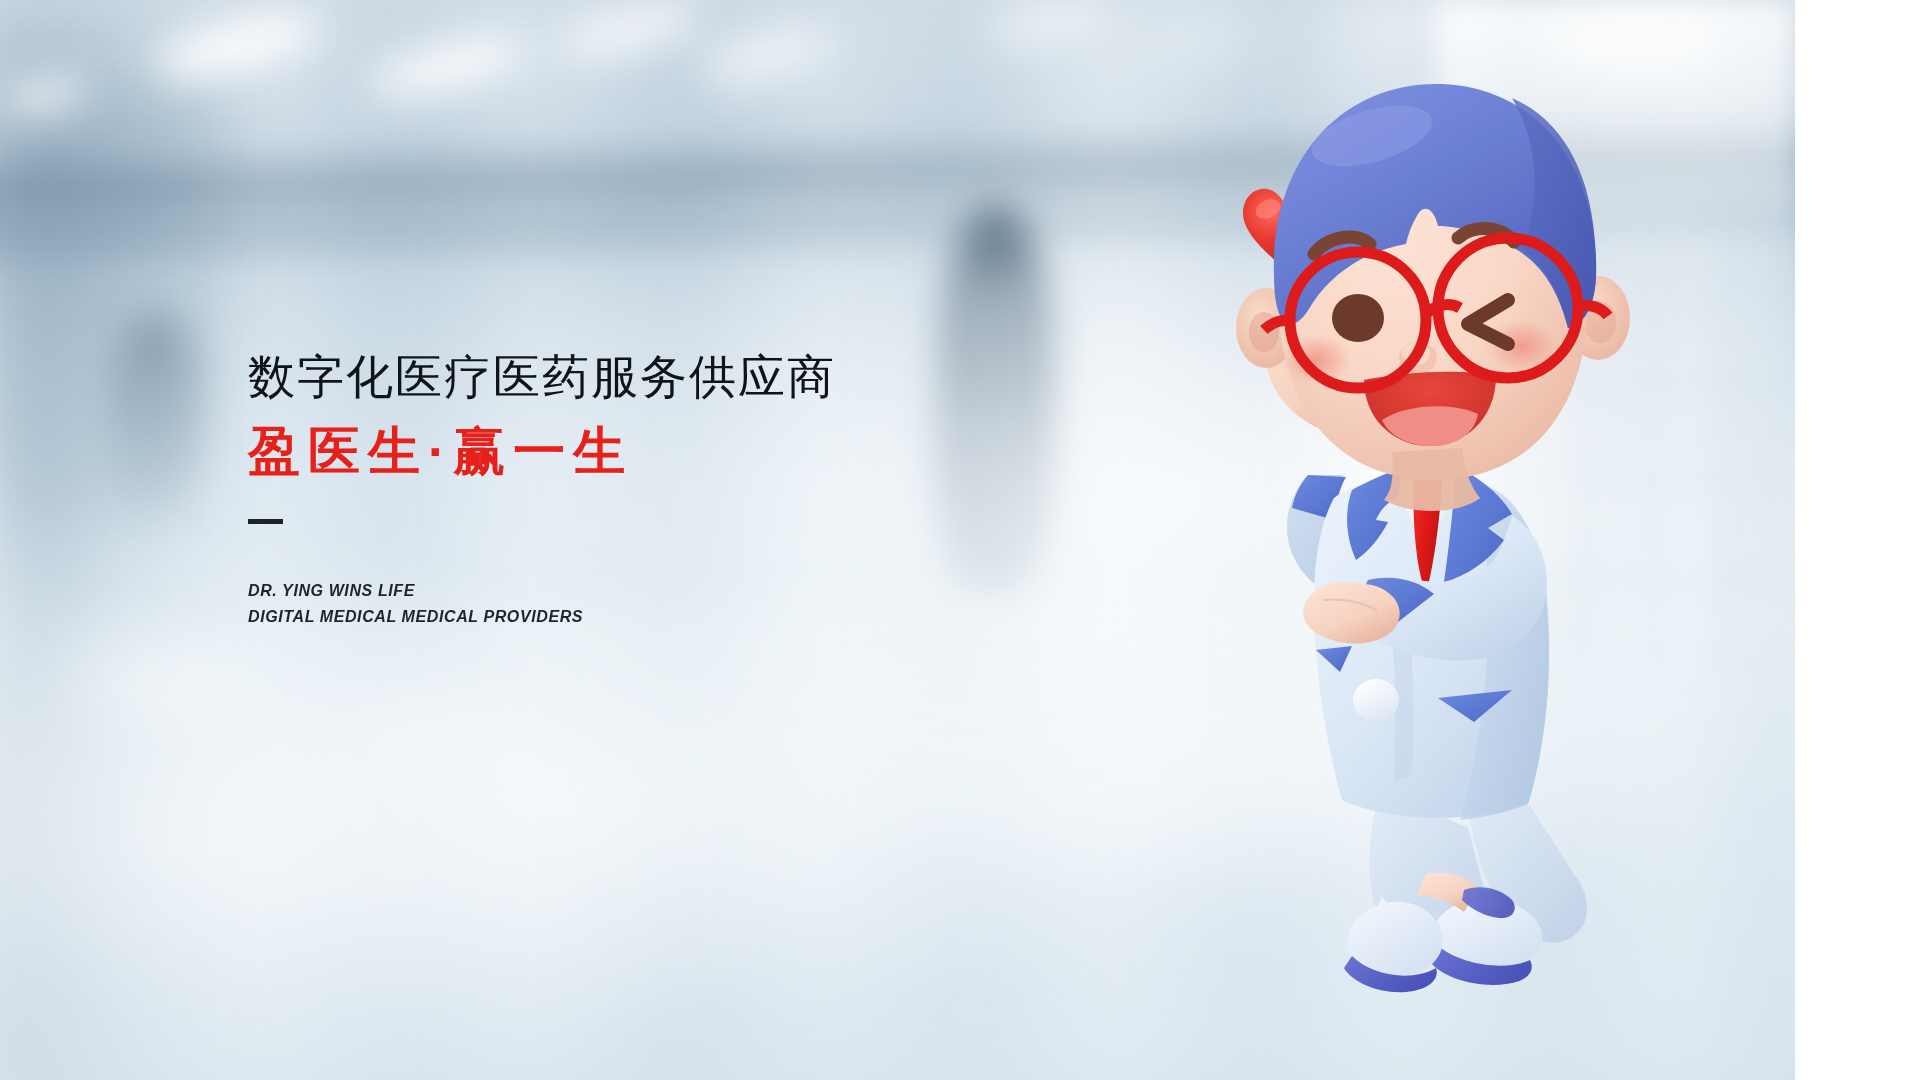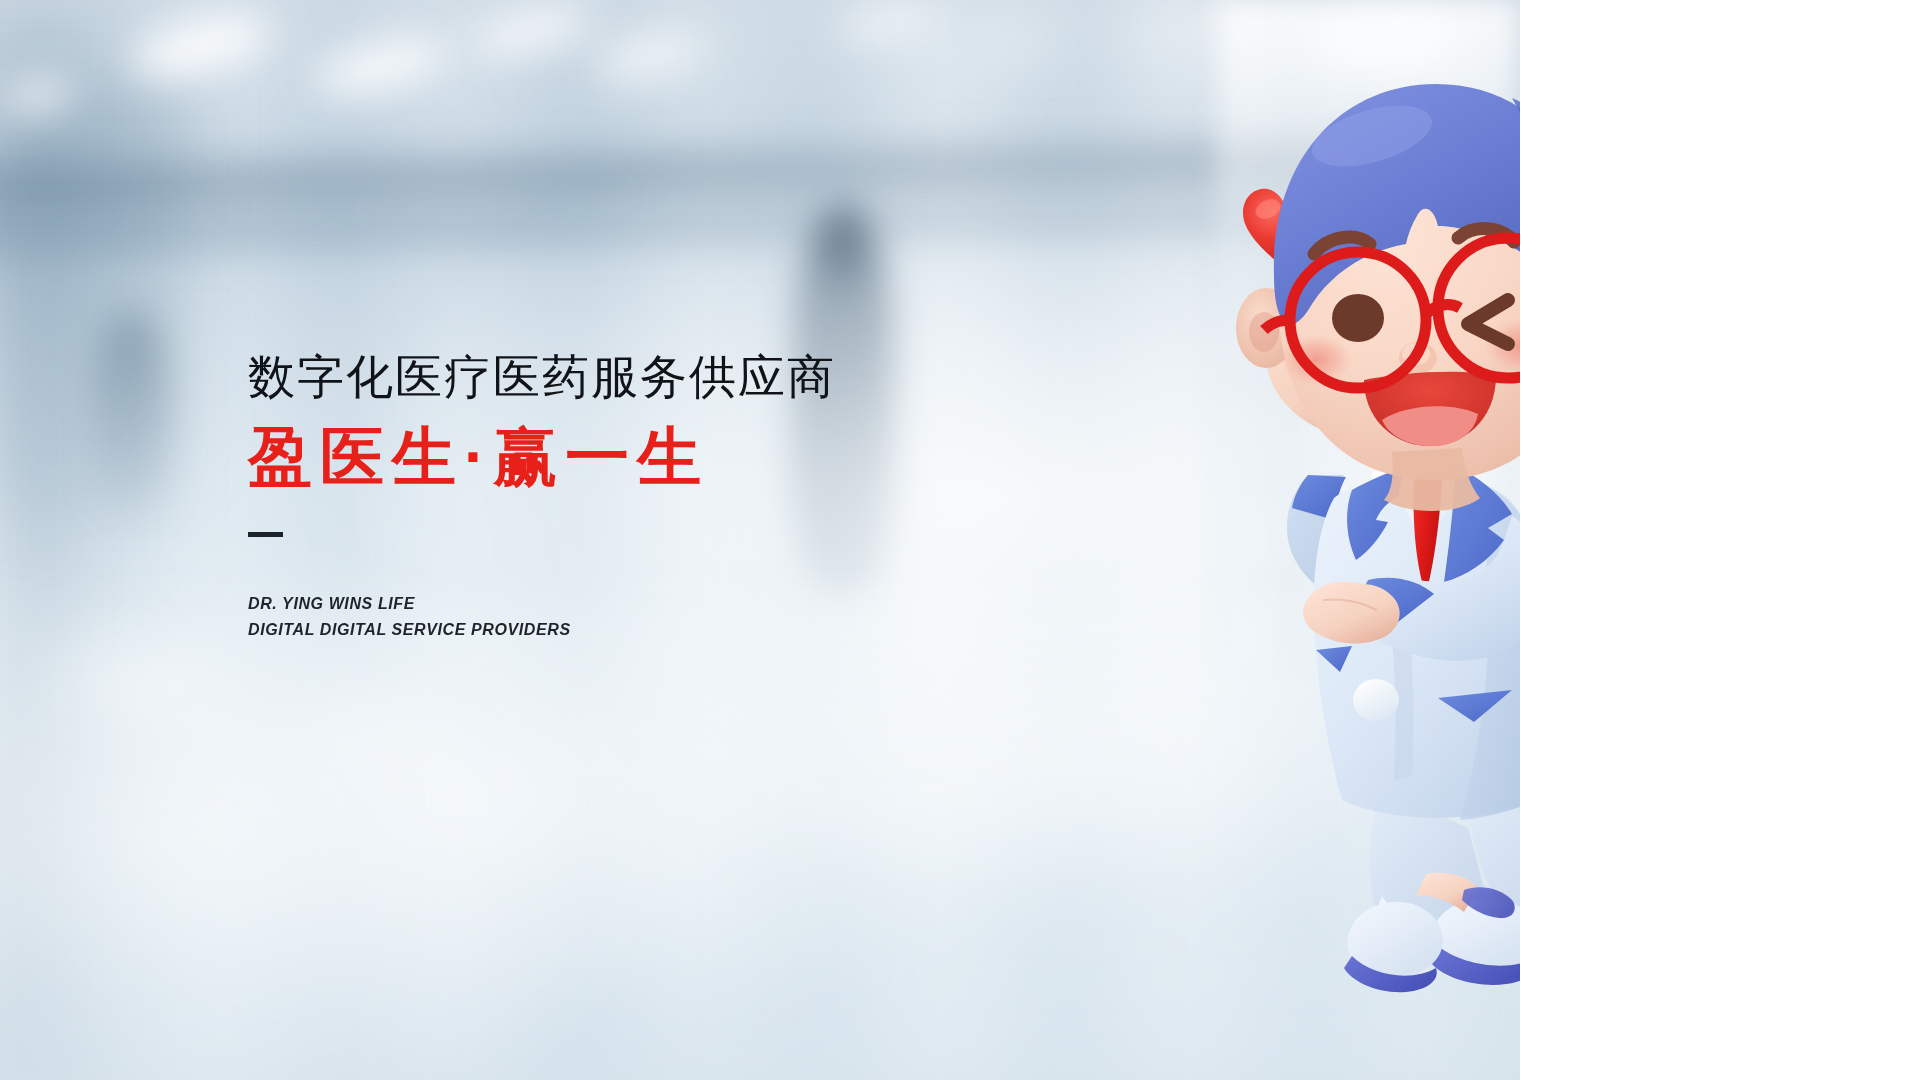--- a/index.html
+++ b/index.html
@@ -6,21 +6,21 @@
   * { margin:0; padding:0; box-sizing:border-box; }
   html, body {
     width:1920px; height:1080px;
     overflow:hidden;
     font-family:"Liberation Sans", "DejaVu Sans", sans-serif;
   }
 
   
   #banner {
     position:relative;
-    width:1520px; height:1080px;
+    width:1795px; height:1080px;
     background:#86efac;
     overflow:hidden;
   }
 
   
   .bg-layer { position:absolute; inset:0; }
 
   .bg-base {
     background:
       linear-gradient(180deg,
@@ -144,21 +144,21 @@
   .subtitle {
     font-size:47px;
     line-height:1.06;
     color:#101418;
     letter-spacing:2px;
     font-weight:400;
     white-space:nowrap;
   }
   .headline {
     margin-top:22px;
-    font-size:64px;
+    font-size:52px;
     line-height:1.06;
     color:#e8201a;
     font-weight:700;
     letter-spacing:8px;
     white-space:nowrap;
   }
   .rule {
     margin-top:40px;
     width:35px;
     height:5px;
@@ -227,21 +227,21 @@
   <div class="silhouette-2"></div>
   <div class="bg-floor"></div>
   <div class="bg-haze"></div>
 
   <div id="copy">
     <div class="subtitle">数字化医疗医药服务供应商</div>
     <div class="headline">盈医生·赢一生</div>
     <div class="rule"></div>
     <div class="en-block">
       <div class="en-line">DR. YING WINS LIFE</div>
-      <div class="en-line">DIGITAL DIGITAL SERVICE PROVIDERS</div>
+      <div class="en-line">DIGITAL MEDICAL MEDICAL PROVIDERS</div>
     </div>
   </div>
 
   <div class="figure-glow"></div>
 
   <div id="doctor">
     <svg viewBox="0 0 456 1010" xmlns="http://www.w3.org/2000/svg">
       <defs>
         <linearGradient id="gHair" x1="0.15" y1="0" x2="0.9" y2="1">
           <stop offset="0" stop-color="#8090e0"></stop>

